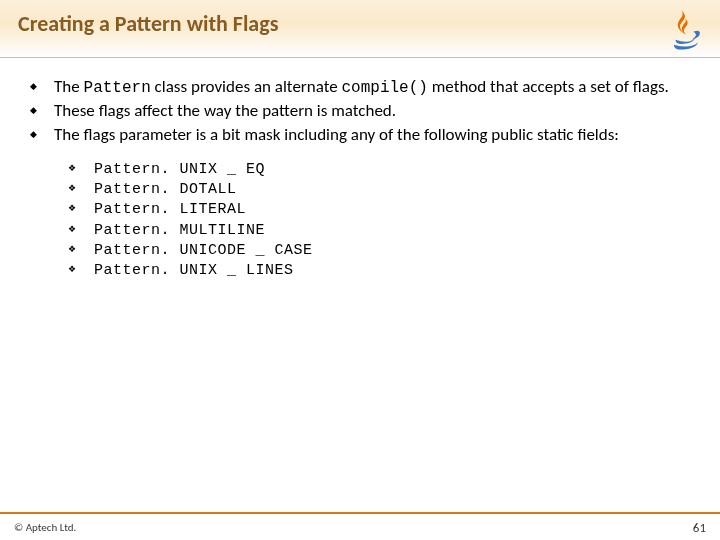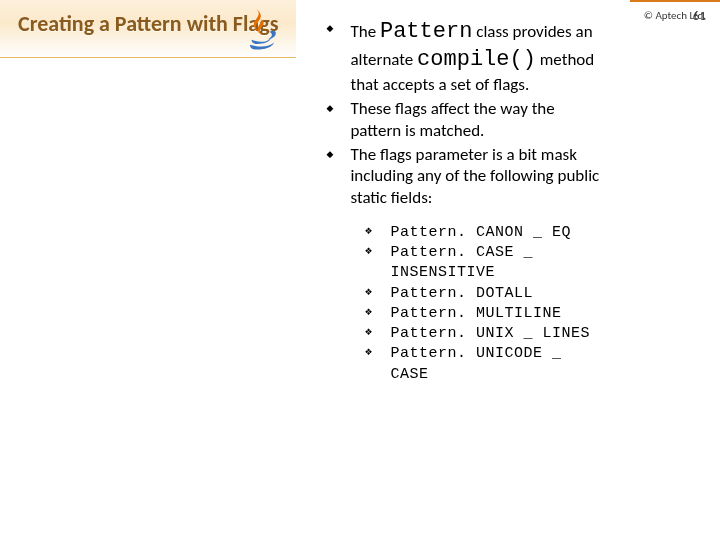--- a/index.html
+++ b/index.html
@@ -1,17 +1,17 @@
 <!DOCTYPE html>
 <html><head>
 <meta charset="utf-8">
 <style>
   * { margin: 0; padding: 0; box-sizing: border-box; }
   html, body { width: 720px; height: 540px; font-family: Calibri, Arial, sans-serif; background: #fff; overflow: hidden; }
-  .slide { width: 720px; height: 540px; position: relative; display: flex; flex-direction: row; }
+  .slide { width: 720px; height: 540px; position: relative; display: flex; flex-direction: column; }
   .header {
     height: 58px;
     background: linear-gradient(to bottom, #fdf0dc 0%, #fbe9ca 40%, #fefefe 100%);
     border-bottom: 1px solid #e6b96a;
     position: relative;
     padding: 10px 18px 0 18px;
   }
   .title {
     font-size: 22px;
     font-weight: bold;
@@ -39,21 +39,21 @@
     margin-bottom: 2px;
   }
   .main-list > li::before {
     content: "◆";
     position: absolute;
     left: 0;
     top: 4px;
     font-size: 9px;
     color: #000;
   }
-  .code-inline { font-family: "Courier New", monospace; font-size: 22px; }
+  .code-inline { font-family: "Courier New", monospace; font-size: 16px; }
   .sub-list {
     list-style: none;
     margin-top: 14px;
     margin-left: 14px;
   }
   .sub-list > li {
     position: relative;
     padding-left: 26px;
     font-family: "Courier New", monospace;
     font-size: 15px;
@@ -111,26 +111,26 @@
     <ul class="main-list">
       <li>
         <span>The </span><span class="code-inline">Pattern</span><span> class provides an alternate </span><span class="code-inline">compile()</span><span>  method that accepts a set of flags.</span>
       </li>
       <li>
         <span>These flags affect the way the pattern is matched.</span>
       </li>
       <li>
         <span>The flags parameter is a bit mask including any of the following public static fields:</span>
         <ul class="sub-list">
-          <li>Pattern. CANON _ EQ</li>
-          <li>Pattern. CASE _ INSENSITIVE</li>
+          <li>Pattern. UNIX _ EQ</li>
           <li>Pattern. DOTALL</li>
+          <li>Pattern. LITERAL</li>
           <li>Pattern. MULTILINE</li>
+          <li>Pattern. UNICODE _ CASE</li>
           <li>Pattern. UNIX _ LINES</li>
-          <li>Pattern. UNICODE _ CASE</li>
         </ul>
       </li>
     </ul>
   </div>
 
   <div class="footer">
     <span>© Aptech Ltd.</span>
     <span class="footer-right">61</span>
   </div>
 

